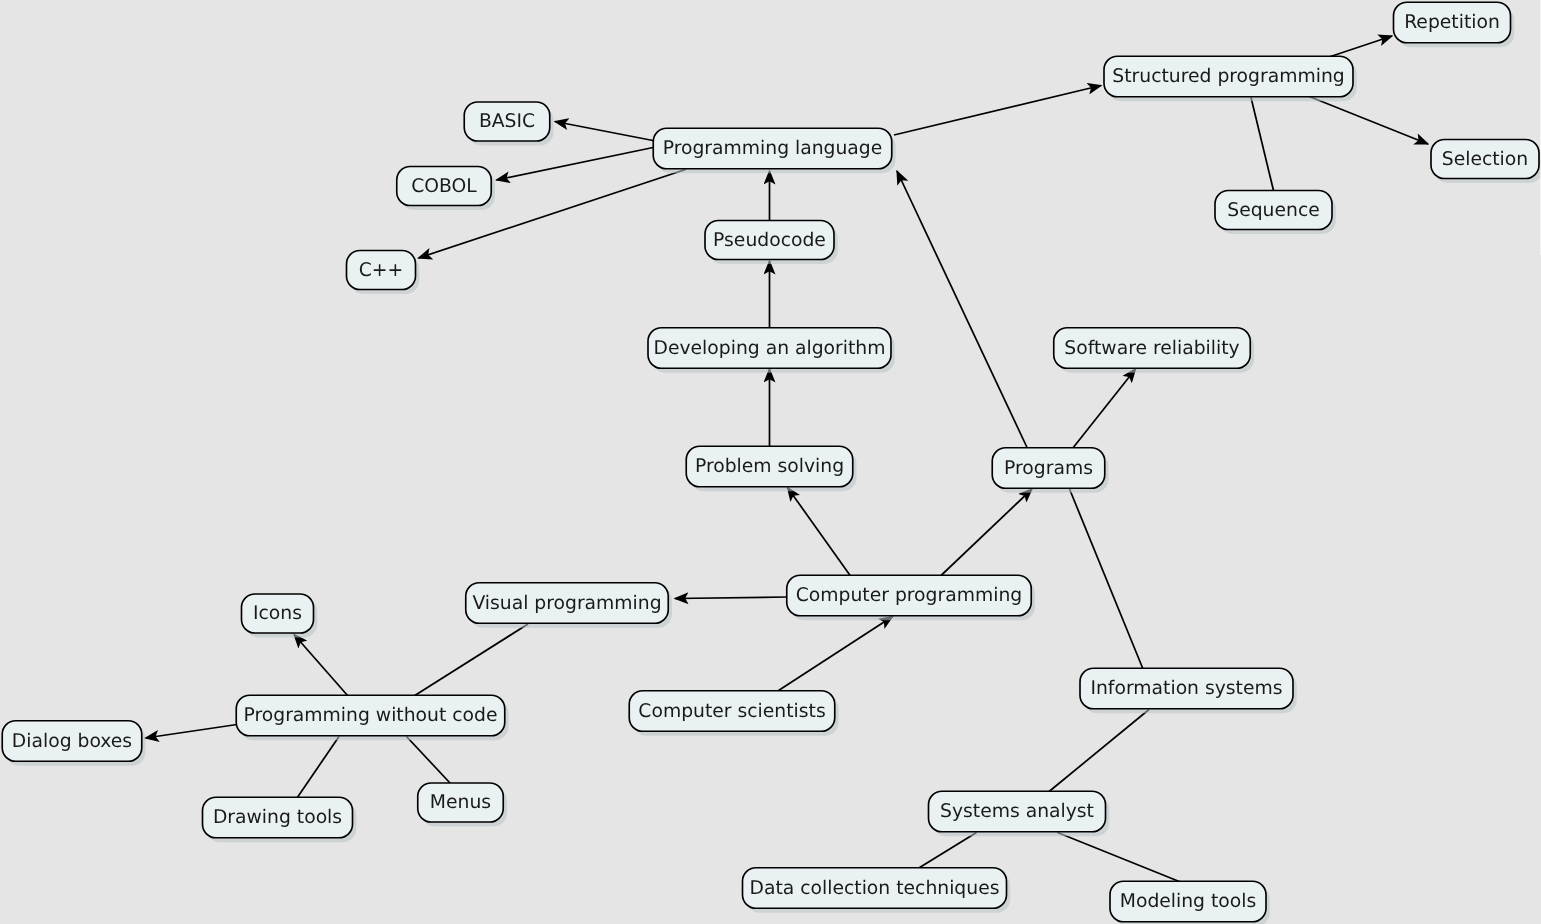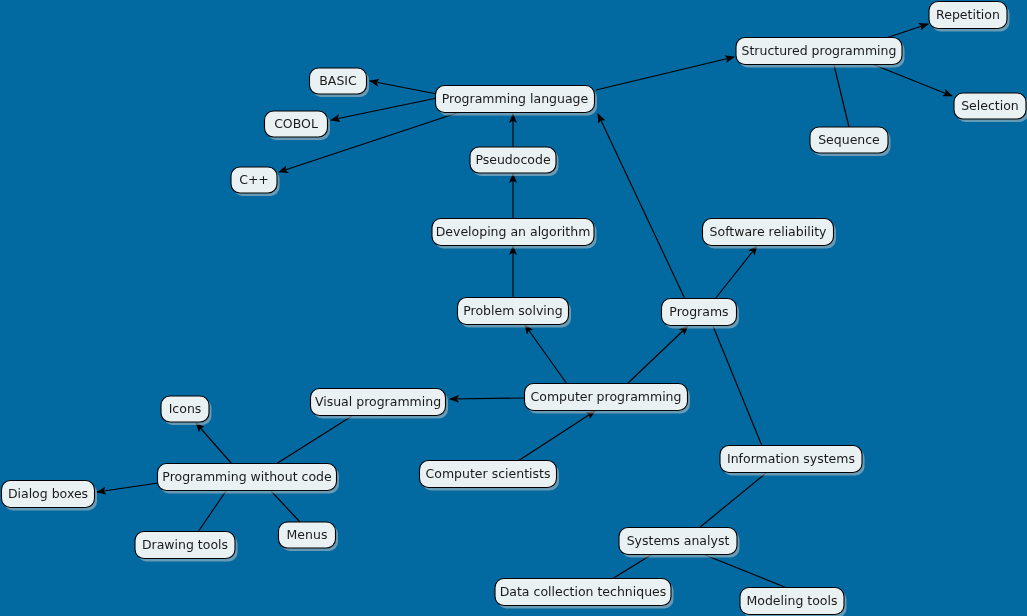--- a/index.html
+++ b/index.html
@@ -8,21 +8,21 @@
     padding: 0;
     background: #ffffff;
   }
   body {
     font-family: "DejaVu Sans", sans-serif;
   }
   #canvas-wrap {
     position: relative;
     width: 1027px;
     height: 616px;
-    background: #0369a1;
+    background: #e5e5e5;
     overflow: hidden;
   }
   svg#map {
     display: block;
     width: 1027px;
     height: 616px;
   }
   .node-rect {
     fill: #eaf1f3;
     stroke: #000000;

